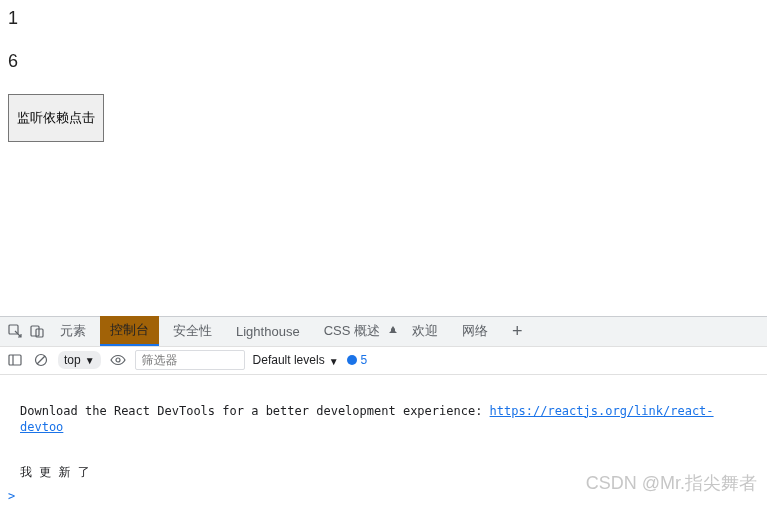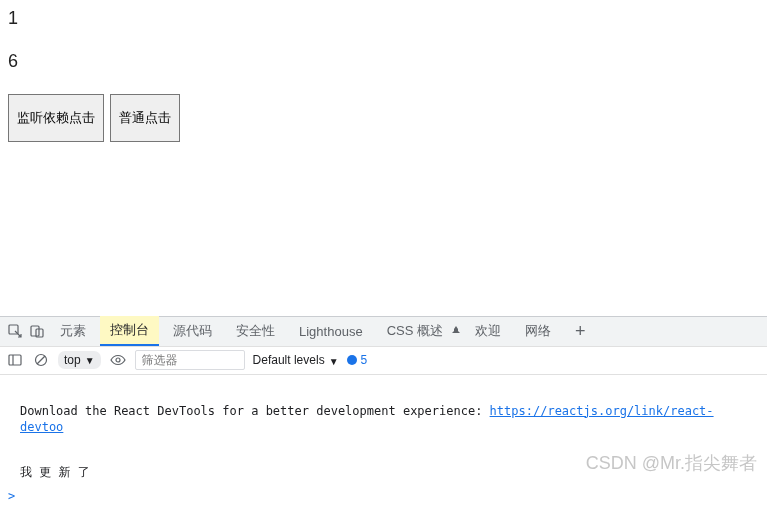--- a/index.html
+++ b/index.html
@@ -5,67 +5,65 @@
     * { margin: 0; padding: 0; box-sizing: border-box; }
     body { font-family: Arial, sans-serif; background: #fff; width: 767px; height: 507px; overflow: hidden; position: relative; }
     .page-content { padding: 8px; }
     .value-line { font-size: 18px; color: #222; margin-bottom: 22px; }
     .button-row { display: flex; gap: 6px; }
     .btn { font-size: 13px; padding: 14px 8px; background: #efefef; border: 1px solid #767676; cursor: pointer; font-family: Arial, sans-serif; }
     .devtools { position: absolute; bottom: 0; left: 0; right: 0; border-top: 1px solid #cacdd1; background: #fff; }
     .devtools-tabs { display: flex; align-items: center; height: 30px; border-bottom: 1px solid #e0e0e0; padding: 0 6px; gap: 4px; background: #f1f3f4; }
     .tab-icon { width: 18px; height: 18px; display: flex; align-items: center; justify-content: center; color: #5f6368; cursor: pointer; }
     .tab-label { padding: 0 10px; font-size: 13px; color: #5f6368; height: 30px; display: flex; align-items: center; cursor: pointer; }
-    .tab-label.active { color: #202124; border-bottom: 2px solid #1a73e8; background: #fef9c3; }
+    .tab-label.active { color: #202124; border-bottom: 2px solid #1a73e8; background: #a16207; }
     .pin-icon { color: #5f6368; margin-left: -6px; }
     .plus-icon { font-size: 18px; color: #5f6368; cursor: pointer; padding: 0 10px; }
     .toolbar { display: flex; align-items: center; height: 28px; padding: 0 6px; gap: 8px; border-bottom: 1px solid #e0e0e0; }
     .toolbar-btn { width: 18px; height: 18px; display: flex; align-items: center; justify-content: center; color: #5f6368; cursor: pointer; }
     .context-selector { background: #ecedef; border-radius: 7px; padding: 2px 6px; font-size: 12px; color: #202124; display: flex; align-items: center; gap: 4px; cursor: pointer; }
     .filter-input { border: 1px solid #dadce0; border-radius: 2px; padding: 2px 6px; font-size: 12px; width: 110px; height: 20px; }
     .levels-selector { font-size: 12px; color: #202124; display: flex; align-items: flex-end; gap: 4px; cursor: pointer; }
     .issue-badge { display: flex; align-items: center; gap: 4px; font-size: 12px; color: #1a73e8; cursor: pointer; }
     .issue-dot { width: 10px; height: 10px; border-radius: 50%; background: #1a73e8; display: inline-block; }
     .console-log { font-family: Consolas, monospace; font-size: 12px; padding: 2px 20px; }
     .log-line { padding: 2px 0; color: #202124; line-height: 1.4; margin-top: 24px; }
     .log-link { color: #1a73e8; text-decoration: underline; }
     .prompt-line { color: #1a73e8; padding: 4px 8px; font-family: Consolas, monospace; font-size: 12px; }
-    .watermark { position: absolute; bottom: 32px; right: 10px; font-size: 18px; color: rgba(128,128,128,0.45); pointer-events: none; font-family: sans-serif; }
+    .watermark { position: absolute; bottom: 12px; right: 10px; font-size: 18px; color: rgba(128,128,128,0.45); pointer-events: none; font-family: sans-serif; }
     .dropdown-arrow { font-size: 10px; }
     .eye-icon svg, .tab-icon svg, .toolbar-btn svg { display: block; }
   </style>
 </head>
 <body>
 
 <div class="page-content">
   <div class="value-line">1</div>
   <div class="value-line">6</div>
   <div class="button-row">
     <button class="btn">监听依赖点击</button>
-    <button class="btn">普通点击</button>
   </div>
 </div>
 
 <div class="devtools">
   <div class="devtools-tabs">
     <div class="tab-icon">
       <svg width="16" height="16" viewBox="0 0 16 16" fill="none" stroke="currentColor" stroke-width="1.2">
           <rect x="2" y="2" width="9" height="9" rx="1"></rect>
           <path d="M8 8 L14 14 M11 14 L14 14 L14 11"></path>
         </svg>
     </div>
     <div class="tab-icon">
       <svg width="16" height="16" viewBox="0 0 16 16" fill="none" stroke="currentColor" stroke-width="1.2">
           <rect x="2" y="3" width="8" height="10" rx="1"></rect>
           <rect x="7" y="6" width="7" height="8" rx="1"></rect>
         </svg>
     </div>
     <div class="tab-label">元素</div>
     <div class="tab-label active">控制台</div>
-    <div class="tab-label">源代码</div>
     <div class="tab-label">安全性</div>
     <div class="tab-label">Lighthouse</div>
     <div class="tab-label">CSS 概述</div>
     <span class="pin-icon">
       <svg width="10" height="10" viewBox="0 0 10 10" fill="currentColor">
           <path d="M5 0 L7 3 L7 5 L9 7 L1 7 L3 5 L3 3 Z M5 7 L5 10"></path>
         </svg>
     </span>
     <div class="tab-label">欢迎</div>
     <div class="tab-label">网络</div>

